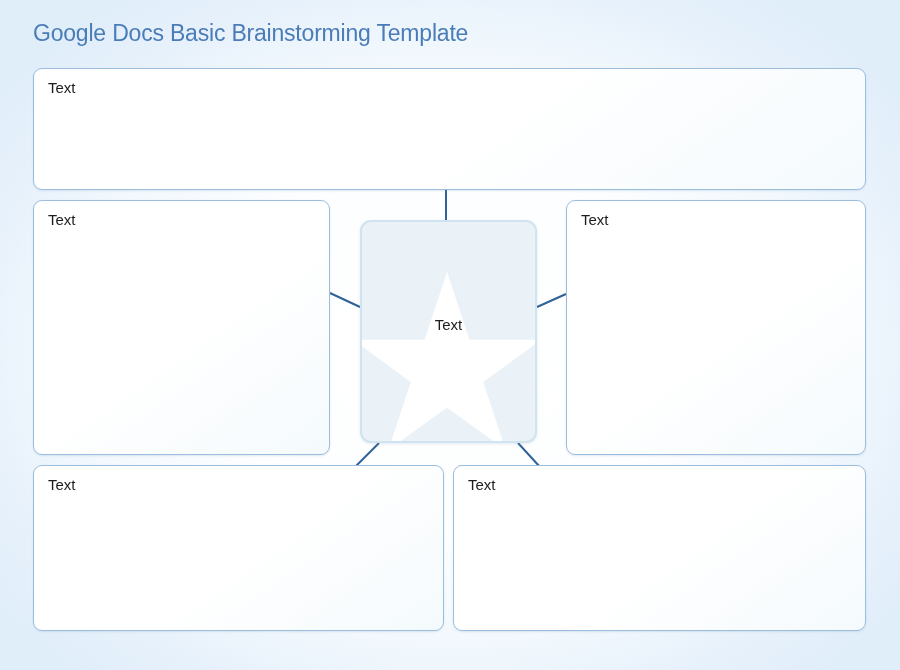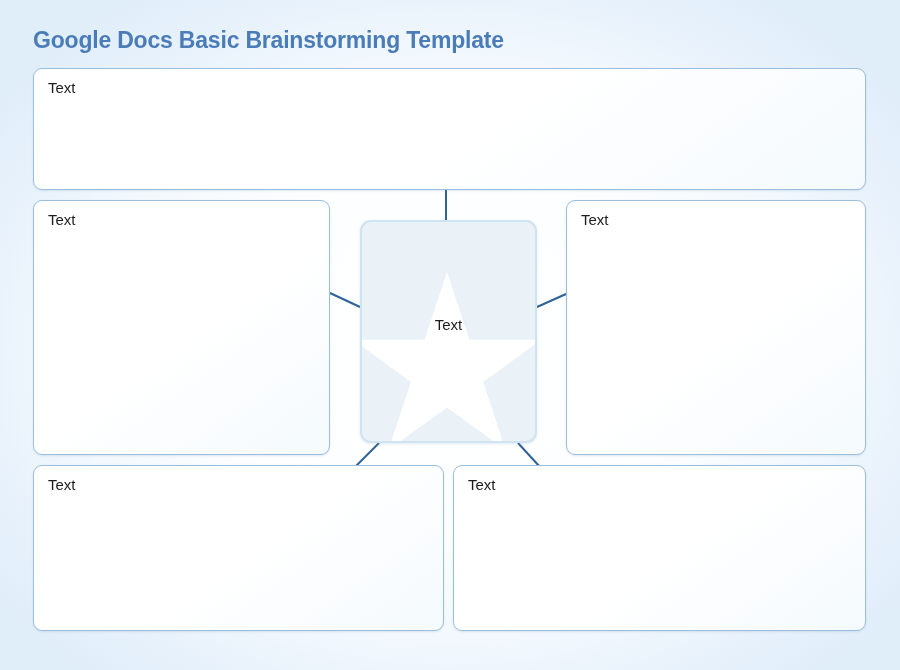--- a/index.html
+++ b/index.html
@@ -26,25 +26,24 @@
         #e7f1fb 86%,
         #e0eefa 100%);
   }
 
   
   #title {
     position: absolute;
     left: 33px;
     top: 20px;
     font-size: 23px;
-    font-weight: bold;
+    font-weight: normal;
     letter-spacing: -0.2px;
     color: #4a7cb8;
     white-space: nowrap;
-    margin-top: 7px;
   }
 
   
   #connectors {
     position: absolute;
     left: 0;
     top: 0;
     width: 900px;
     height: 670px;
     pointer-events: none;

